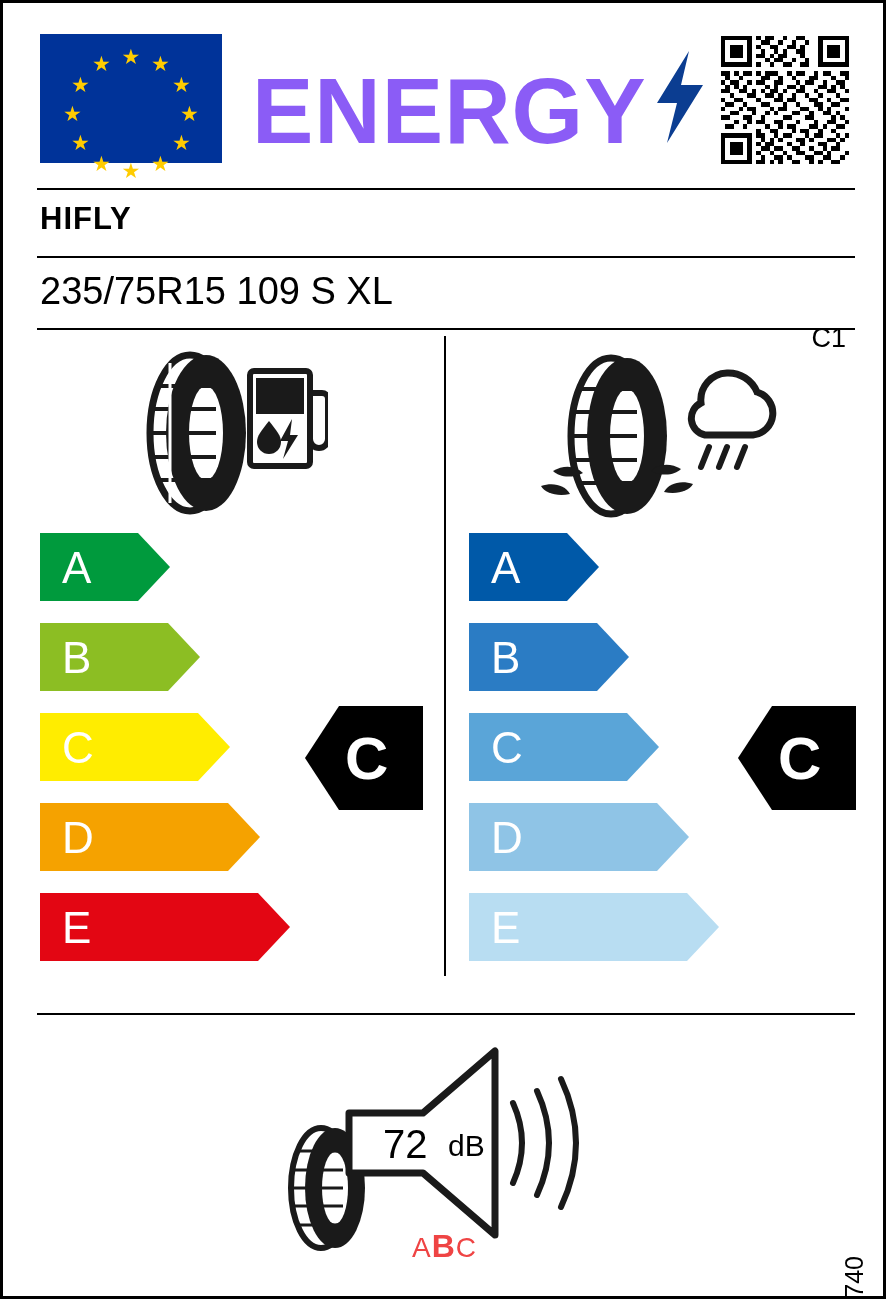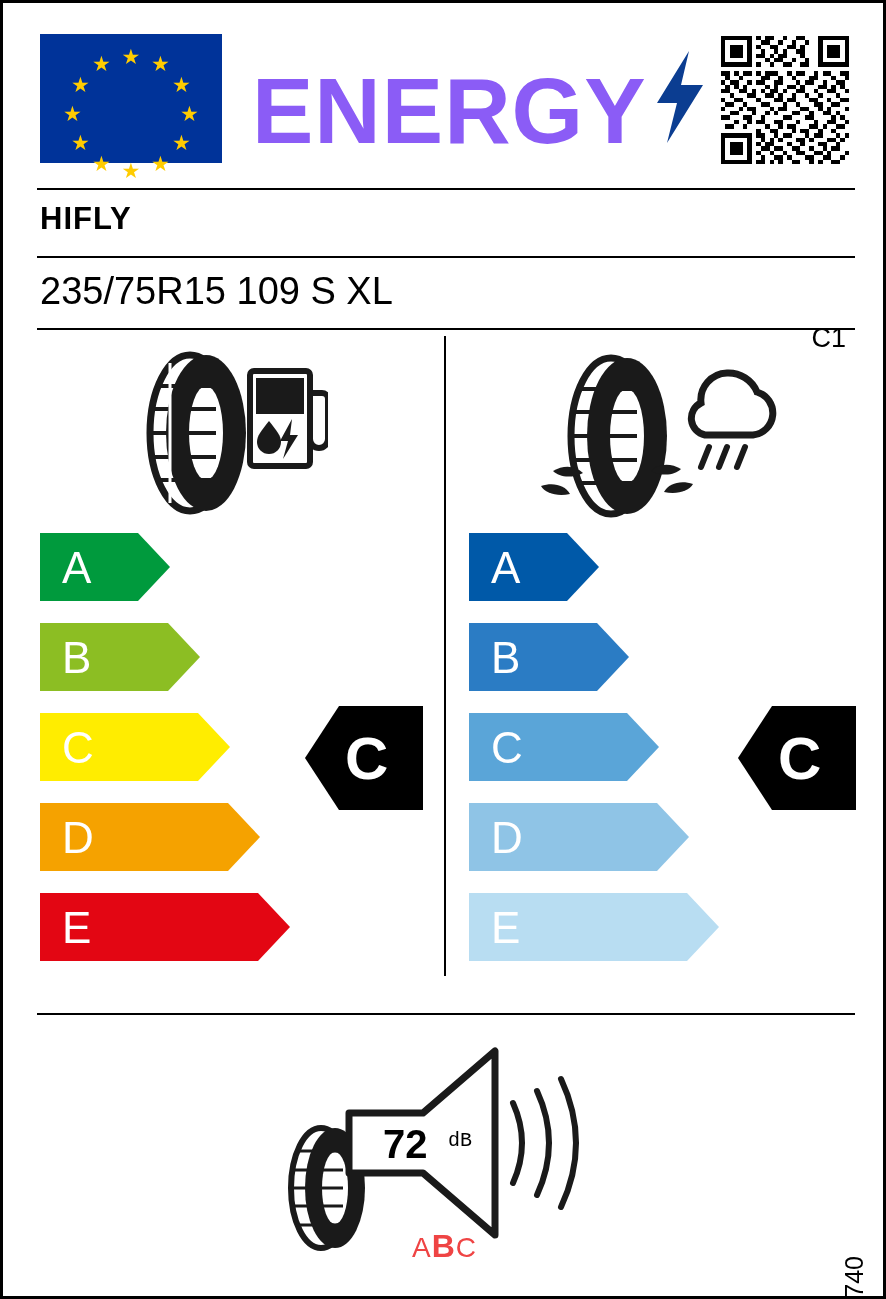--- a/index.html
+++ b/index.html
@@ -158,30 +158,29 @@
     left: 280px;
     top: 1040px;
     width: 330px;
     height: 230px;
   }
   .noise-value {
     position: absolute;
     left: 100px;
     top: 79px;
     font-size: 40px;
-    font-weight: bold;
+    font-weight: normal;
     color: #000;
   }
   .noise-unit {
     position: absolute;
     left: 165px;
     top: 86px;
-    font-size: 20px;
+    font-size: 30px;
     color: #000;
-    font-family: Liberation Mono, monospace;
   }
   .noise-classes {
     position: absolute;
     left: 129px;
     top: 185px;
     font-size: 28px;
     color: #ef4444;
     letter-spacing: 1px;
   }
   .noise-classes b {

